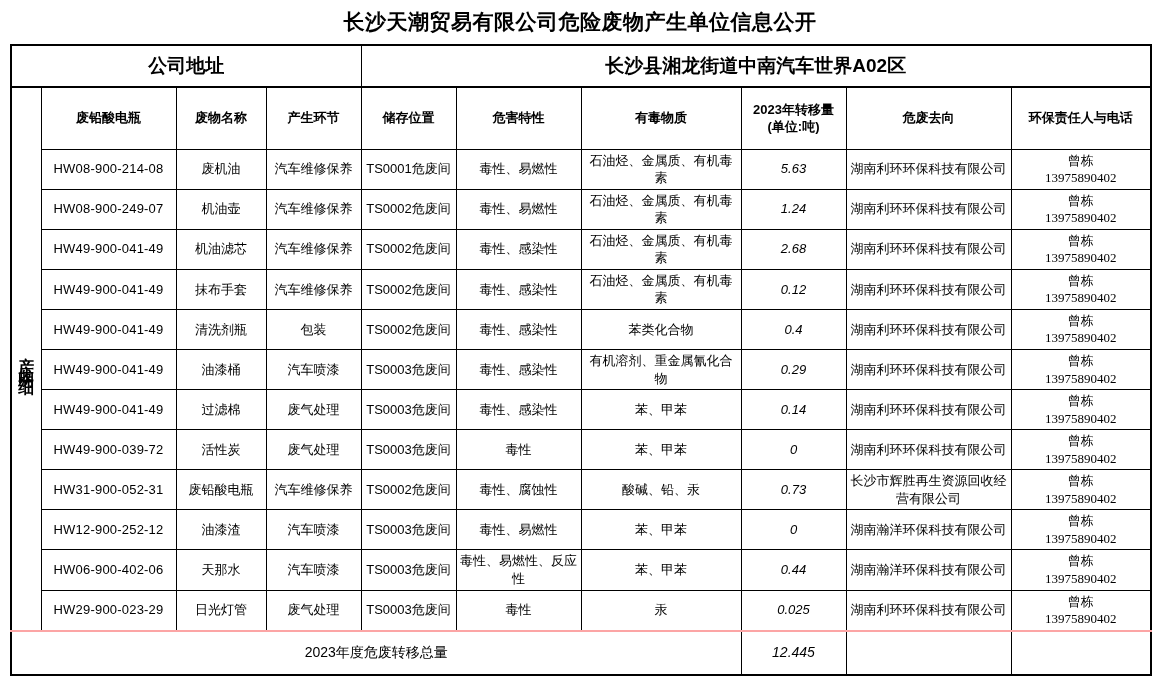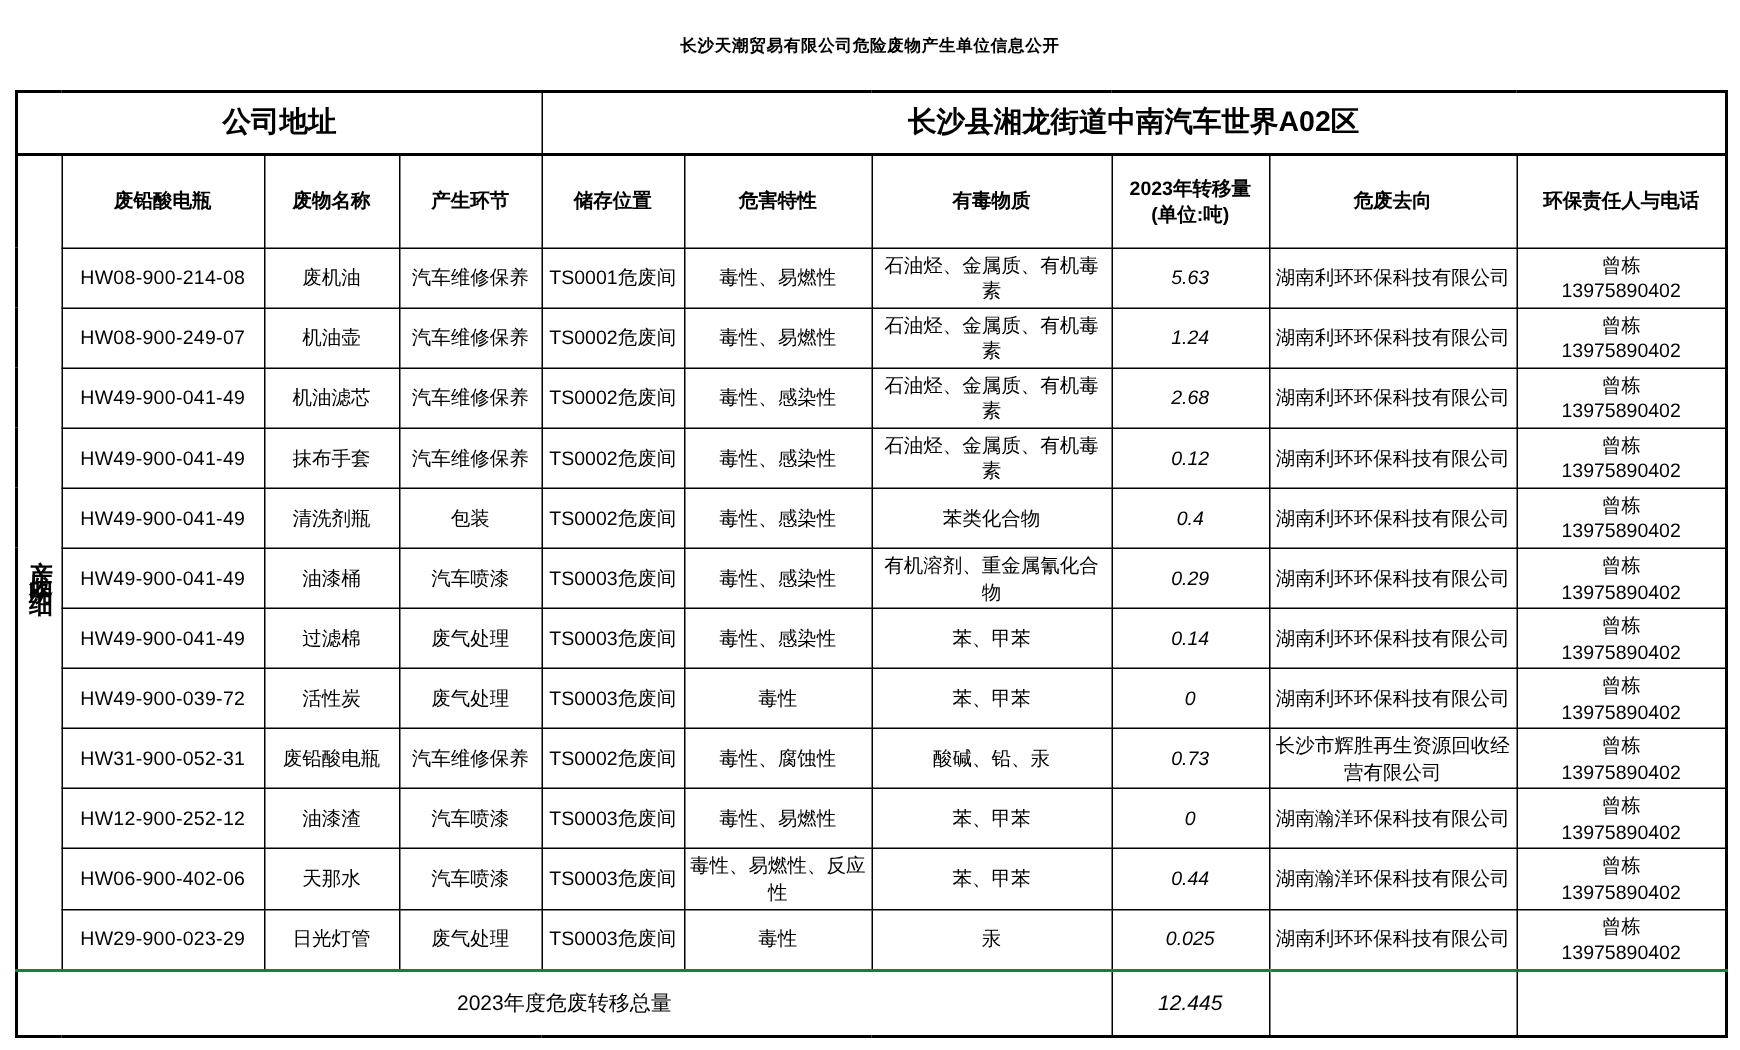--- a/index.html
+++ b/index.html
@@ -4,23 +4,23 @@
 <style>
   * { box-sizing: border-box; }
   html, body {
     margin: 0; padding: 0;
     width: 1160px; height: 700px;
     background: #ffffff;
     color: #000000;
     font-family: "Liberation Sans", "DejaVu Sans", sans-serif;
   }
   .page-title {
-    height: 60px;
+    height: 44px;
     display: flex; align-items: center; justify-content: center;
-    font-size: 11px; font-weight: bold;
+    font-size: 21px; font-weight: bold;
     letter-spacing: 0.5px;
   }
   table.disclosure {
     border-collapse: collapse;
     table-layout: fixed;
     width: 1140px;
     margin-left: 10px;
     border: 2px solid #000;
   }
   table.disclosure td {
@@ -50,25 +50,25 @@
     writing-mode: vertical-rl;
     text-orientation: upright;
     margin: 0 auto;
     font-size: 16px;
     font-weight: bold;
     letter-spacing: 7px;
     line-height: 1;
   }
   td.c-code { font-size: 13.5px; letter-spacing: 0.2px; margin-top: 42px; }
   td.c-amount { font-size: 15px; font-style: italic; }
-  td.c-contact { white-space: pre-line; line-height: 1.35; }
+  td.c-contact { white-space: pre-line; line-height: 1.35; font-family: Liberation Serif, serif; }
   tr.footer-row td {
     height: 44px;
     font-size: 14px;
-    border-top: 2px solid #15803d;
+    border-top: 2px solid #fca5a5;
   }
 </style>
 </head>
 <body>
 
 <div class="page-title">长沙天潮贸易有限公司危险废物产生单位信息公开</div>
 
 <table class="disclosure">
   <colgroup>
     <col style="width:30px">

